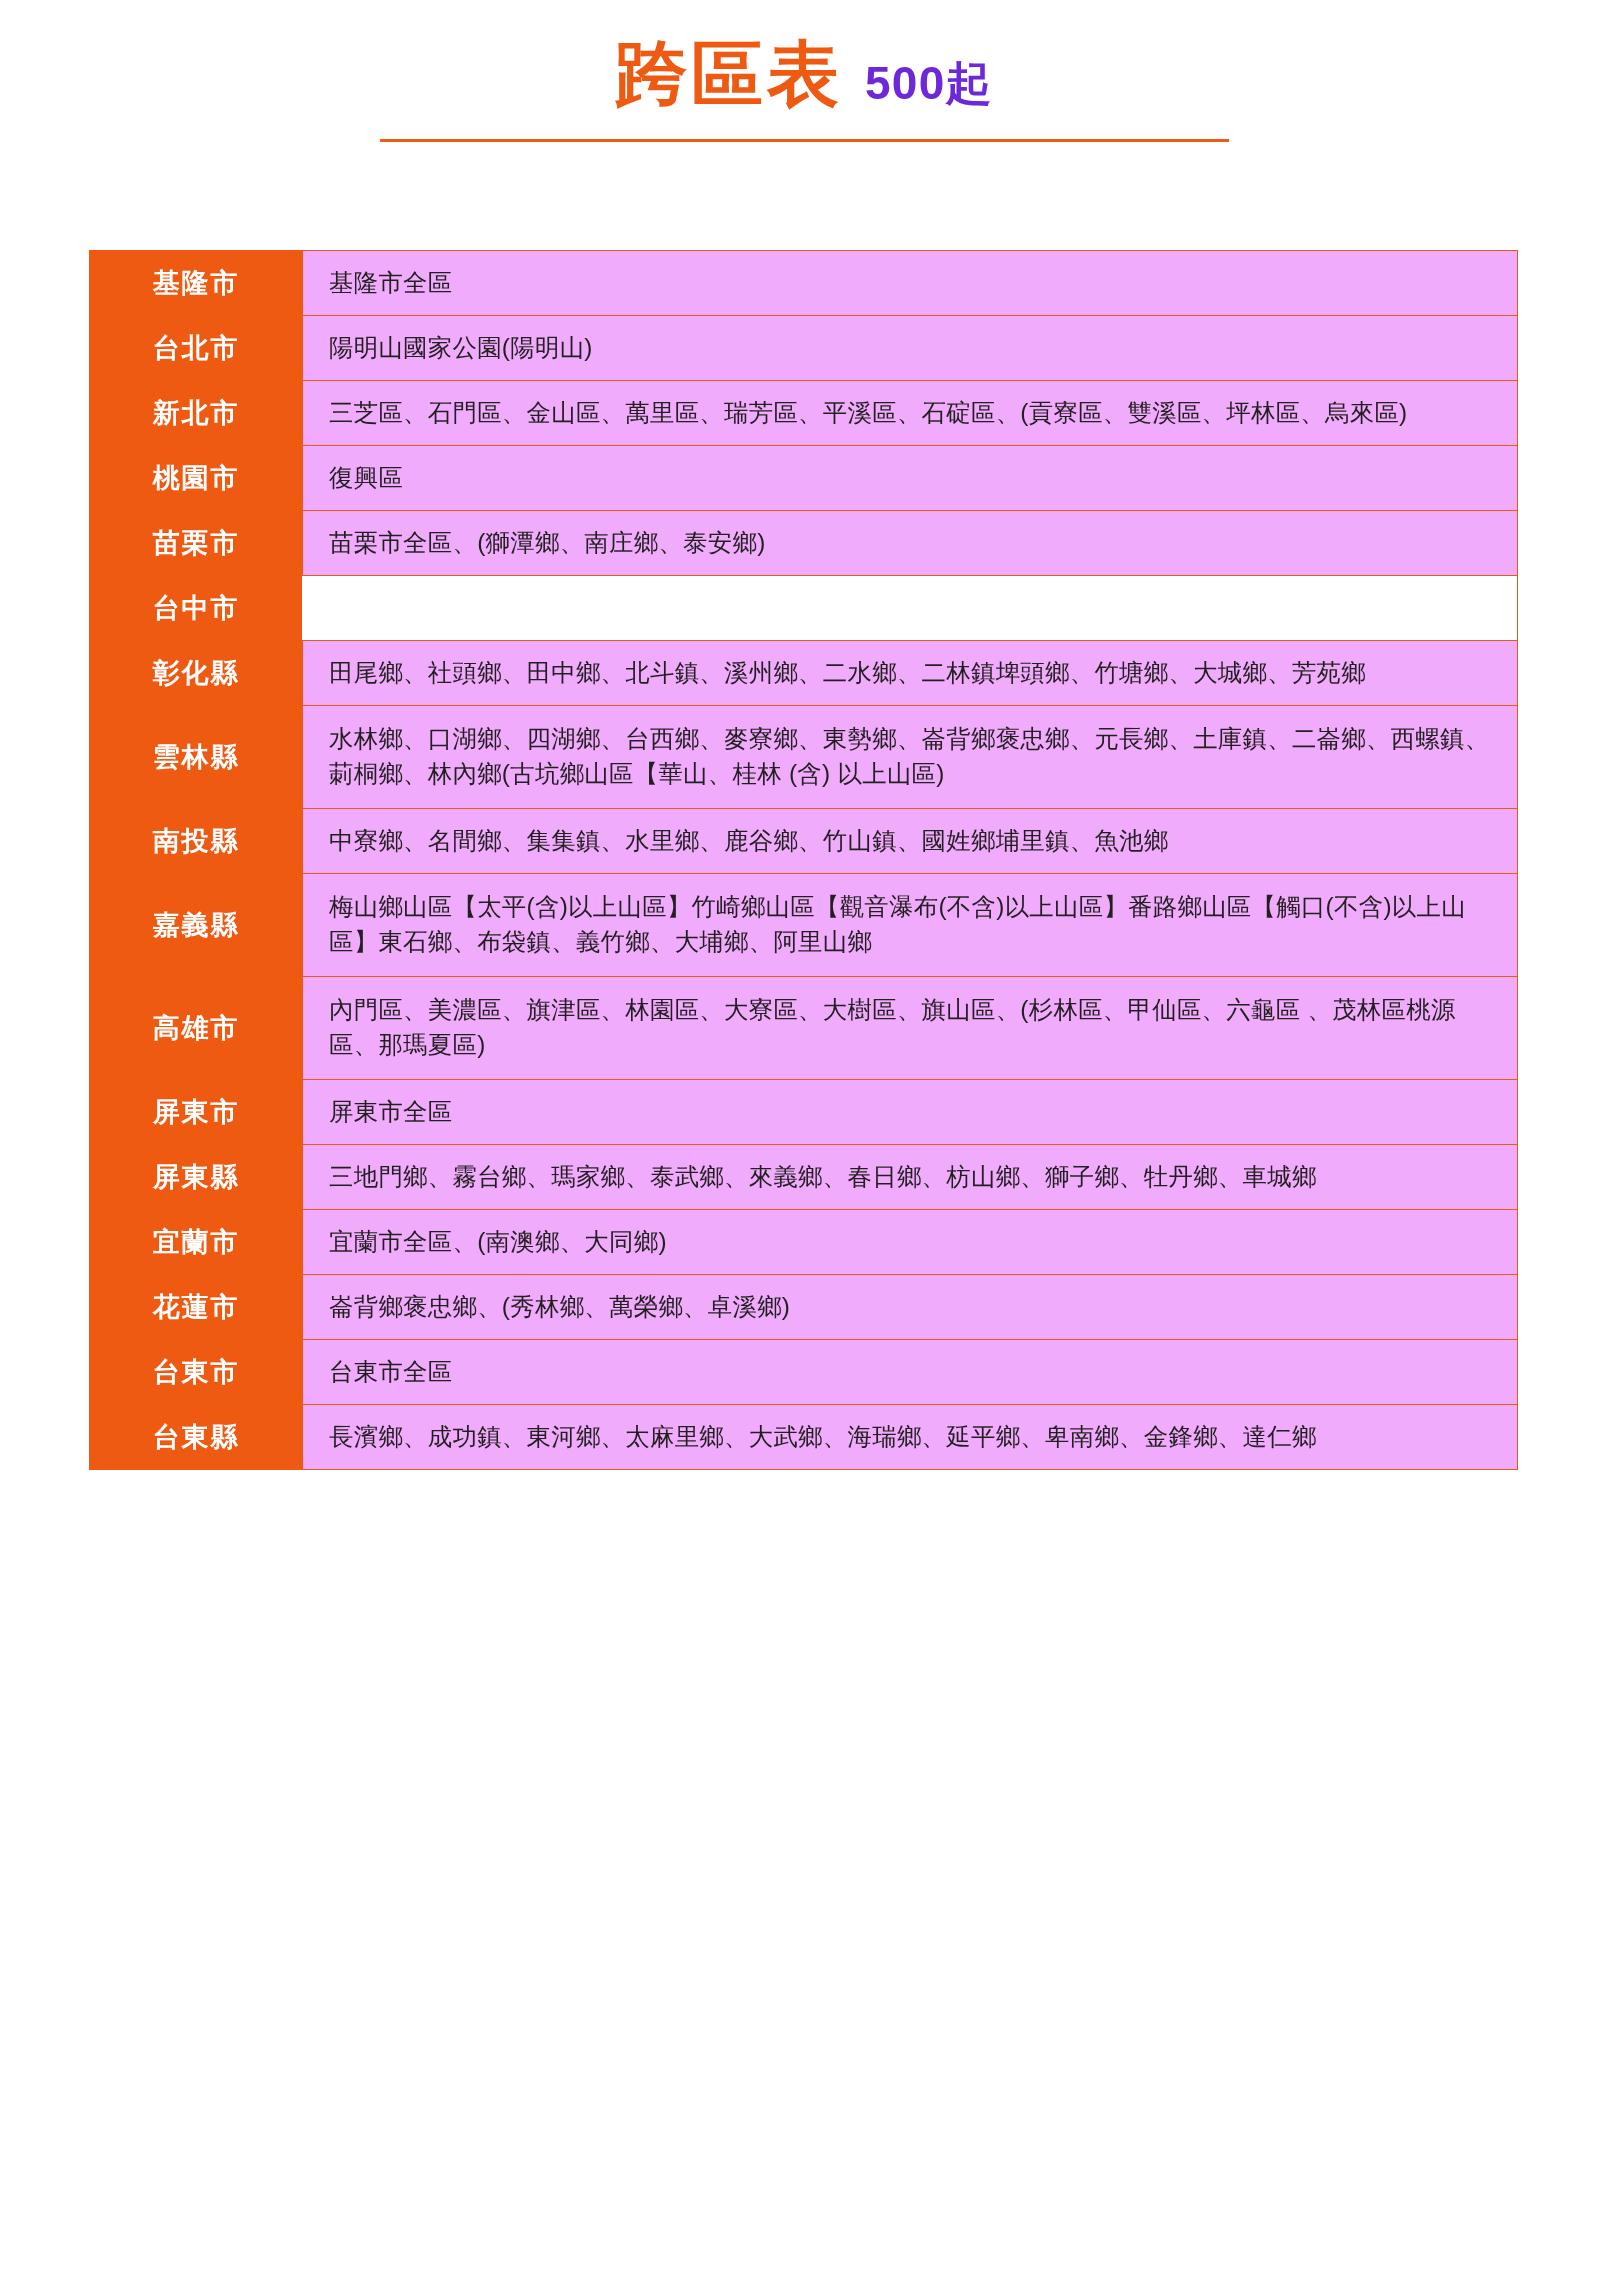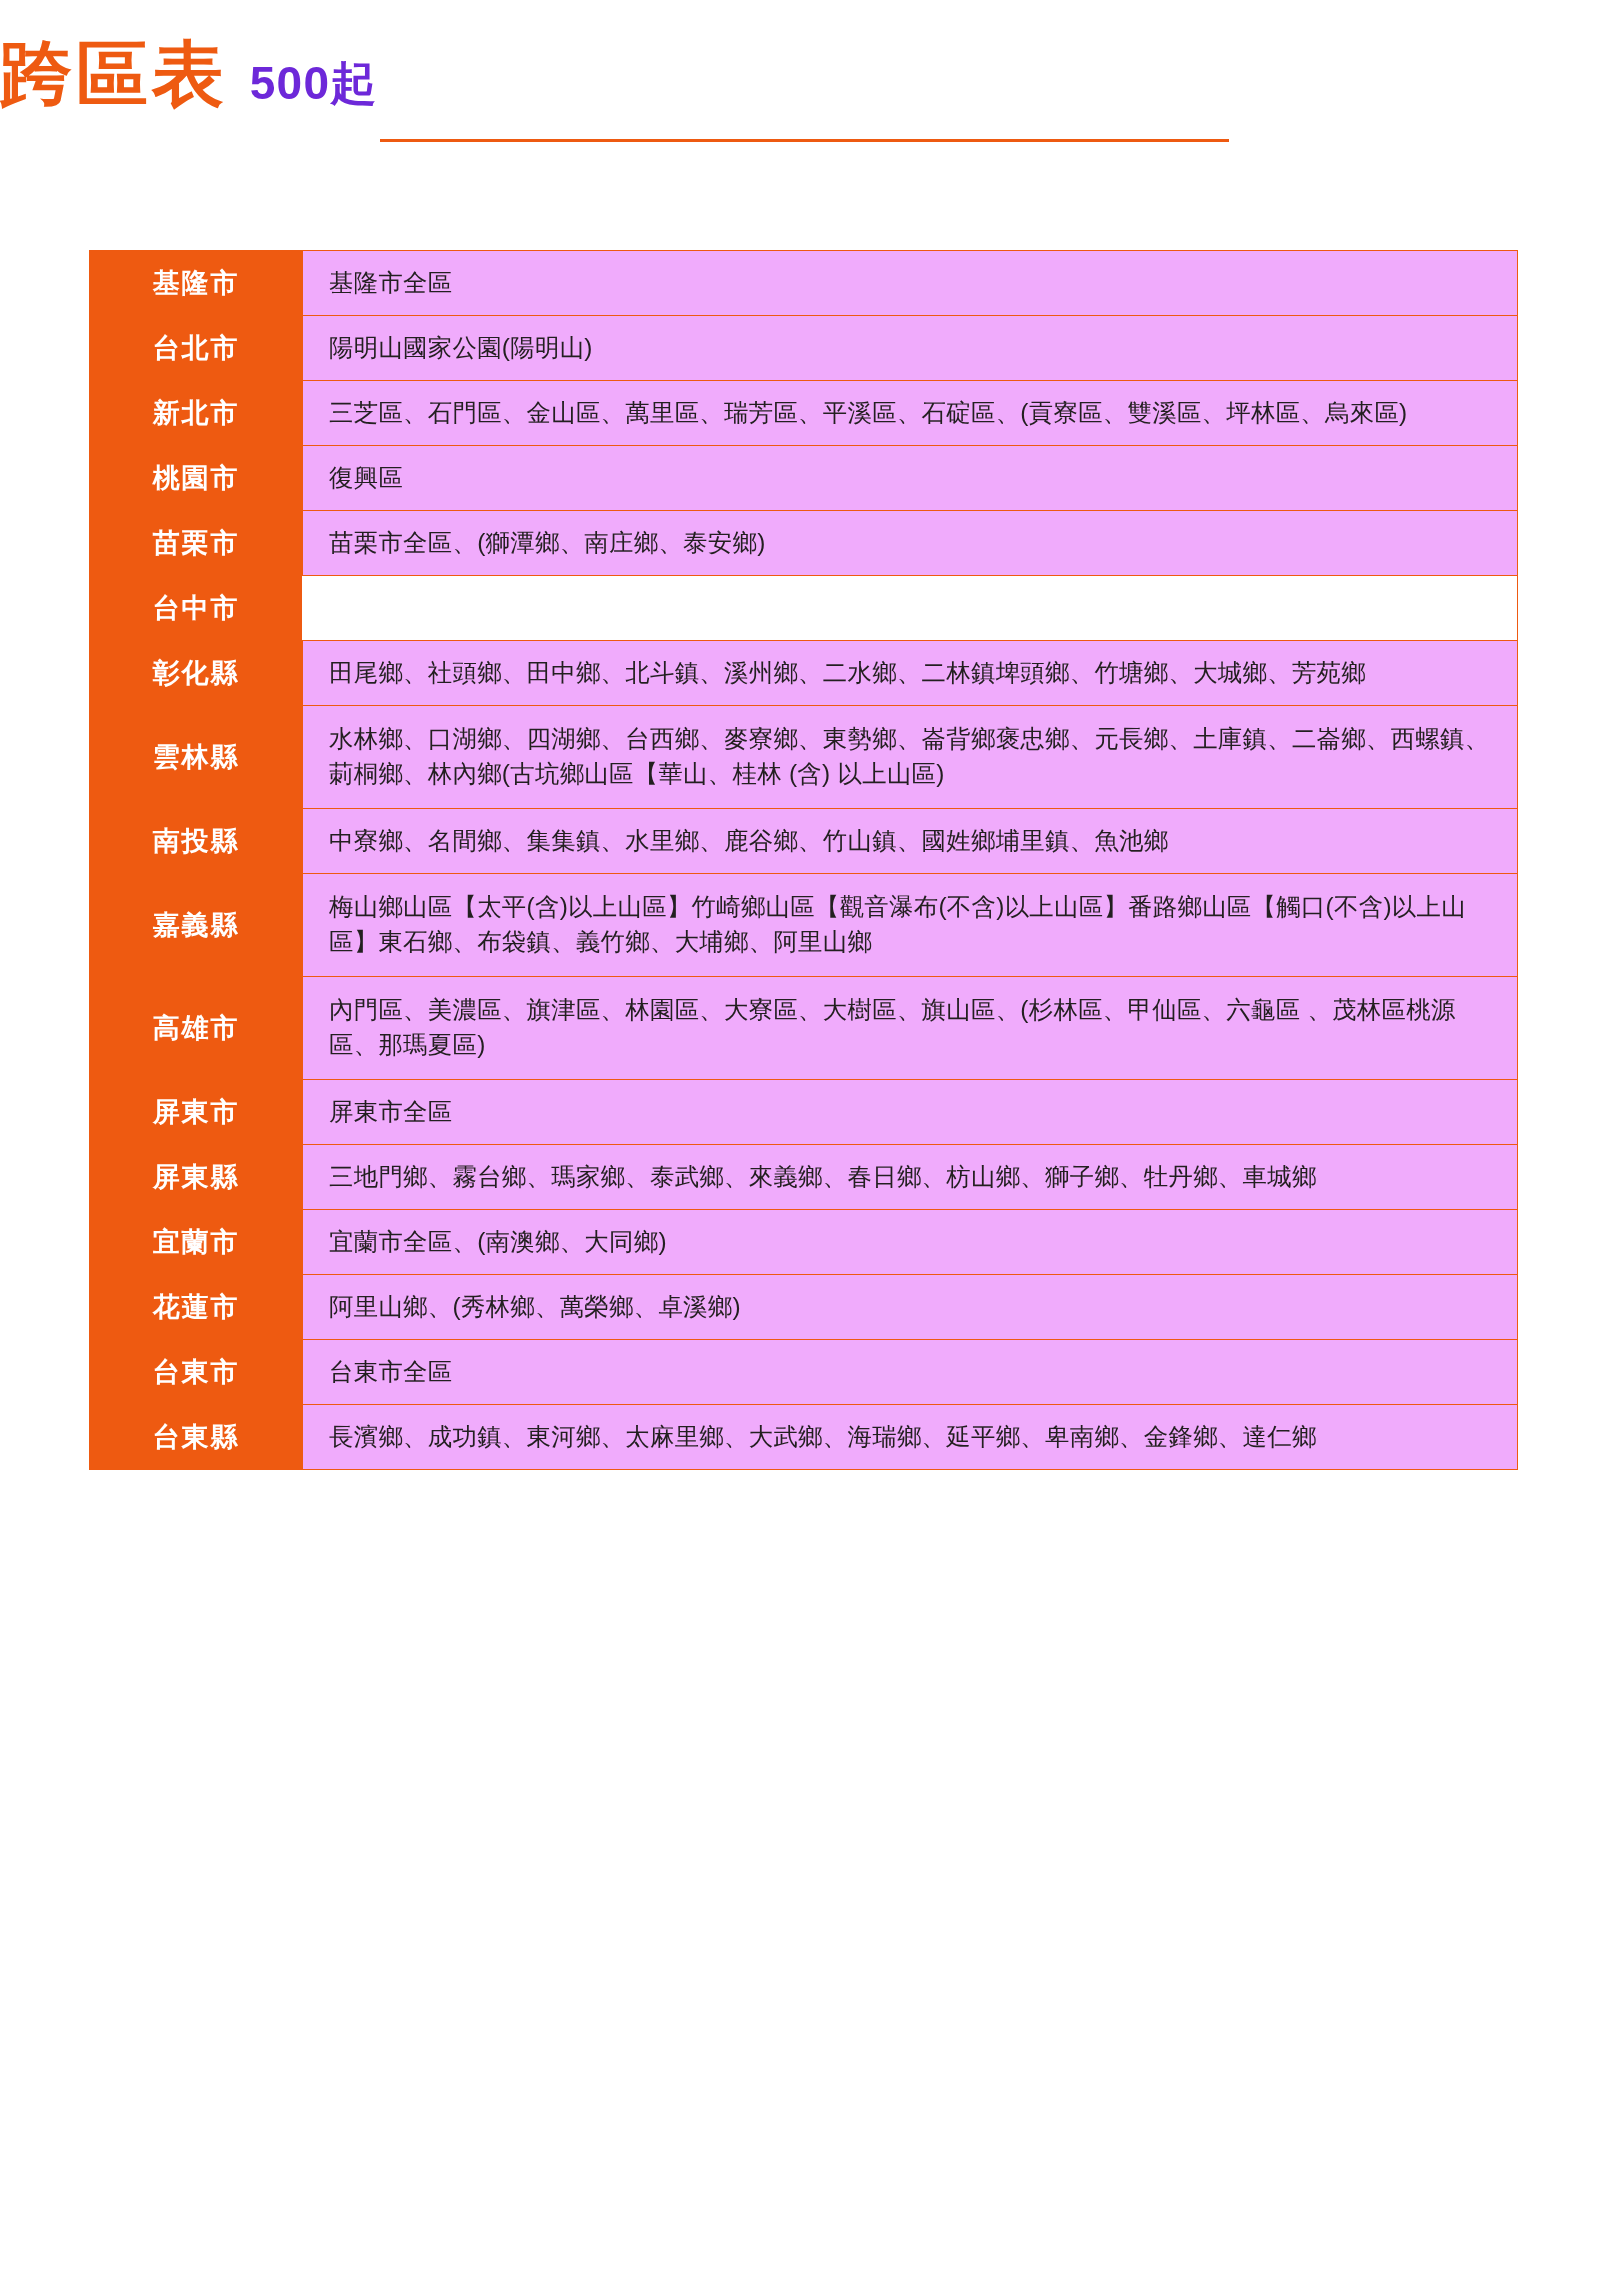--- a/index.html
+++ b/index.html
@@ -22,20 +22,21 @@
   }
 
   
   .header {
     padding-top: 35px;
     text-align: center;
   }
   .title-row {
     display: flex;
     align-items: baseline;
+    justify-content: center;
     gap: 22px;
   }
   .title-main {
     font-size: 72px;
     font-weight: bold;
     color: #ee5a11;
     letter-spacing: 3.9px;
     line-height: 1.1;
   }
   .title-sub {
@@ -197,21 +198,21 @@
       </div>
       <div class="row h1">
         <div class="cell-region">宜蘭市</div>
         <div class="cell-detail">
           <span>宜蘭市全區、(南澳鄉、大同鄉)</span>
         </div>
       </div>
       <div class="row h1">
         <div class="cell-region">花蓮市</div>
         <div class="cell-detail">
-          <span>阿里山鄉、(秀林鄉、萬榮鄉、卓溪鄉)</span>
+          <span>崙背鄉褒忠鄉、(秀林鄉、萬榮鄉、卓溪鄉)</span>
         </div>
       </div>
       <div class="row h1">
         <div class="cell-region">台東市</div>
         <div class="cell-detail">
           <span>台東市全區</span>
         </div>
       </div>
       <div class="row h1">
         <div class="cell-region">台東縣</div>

